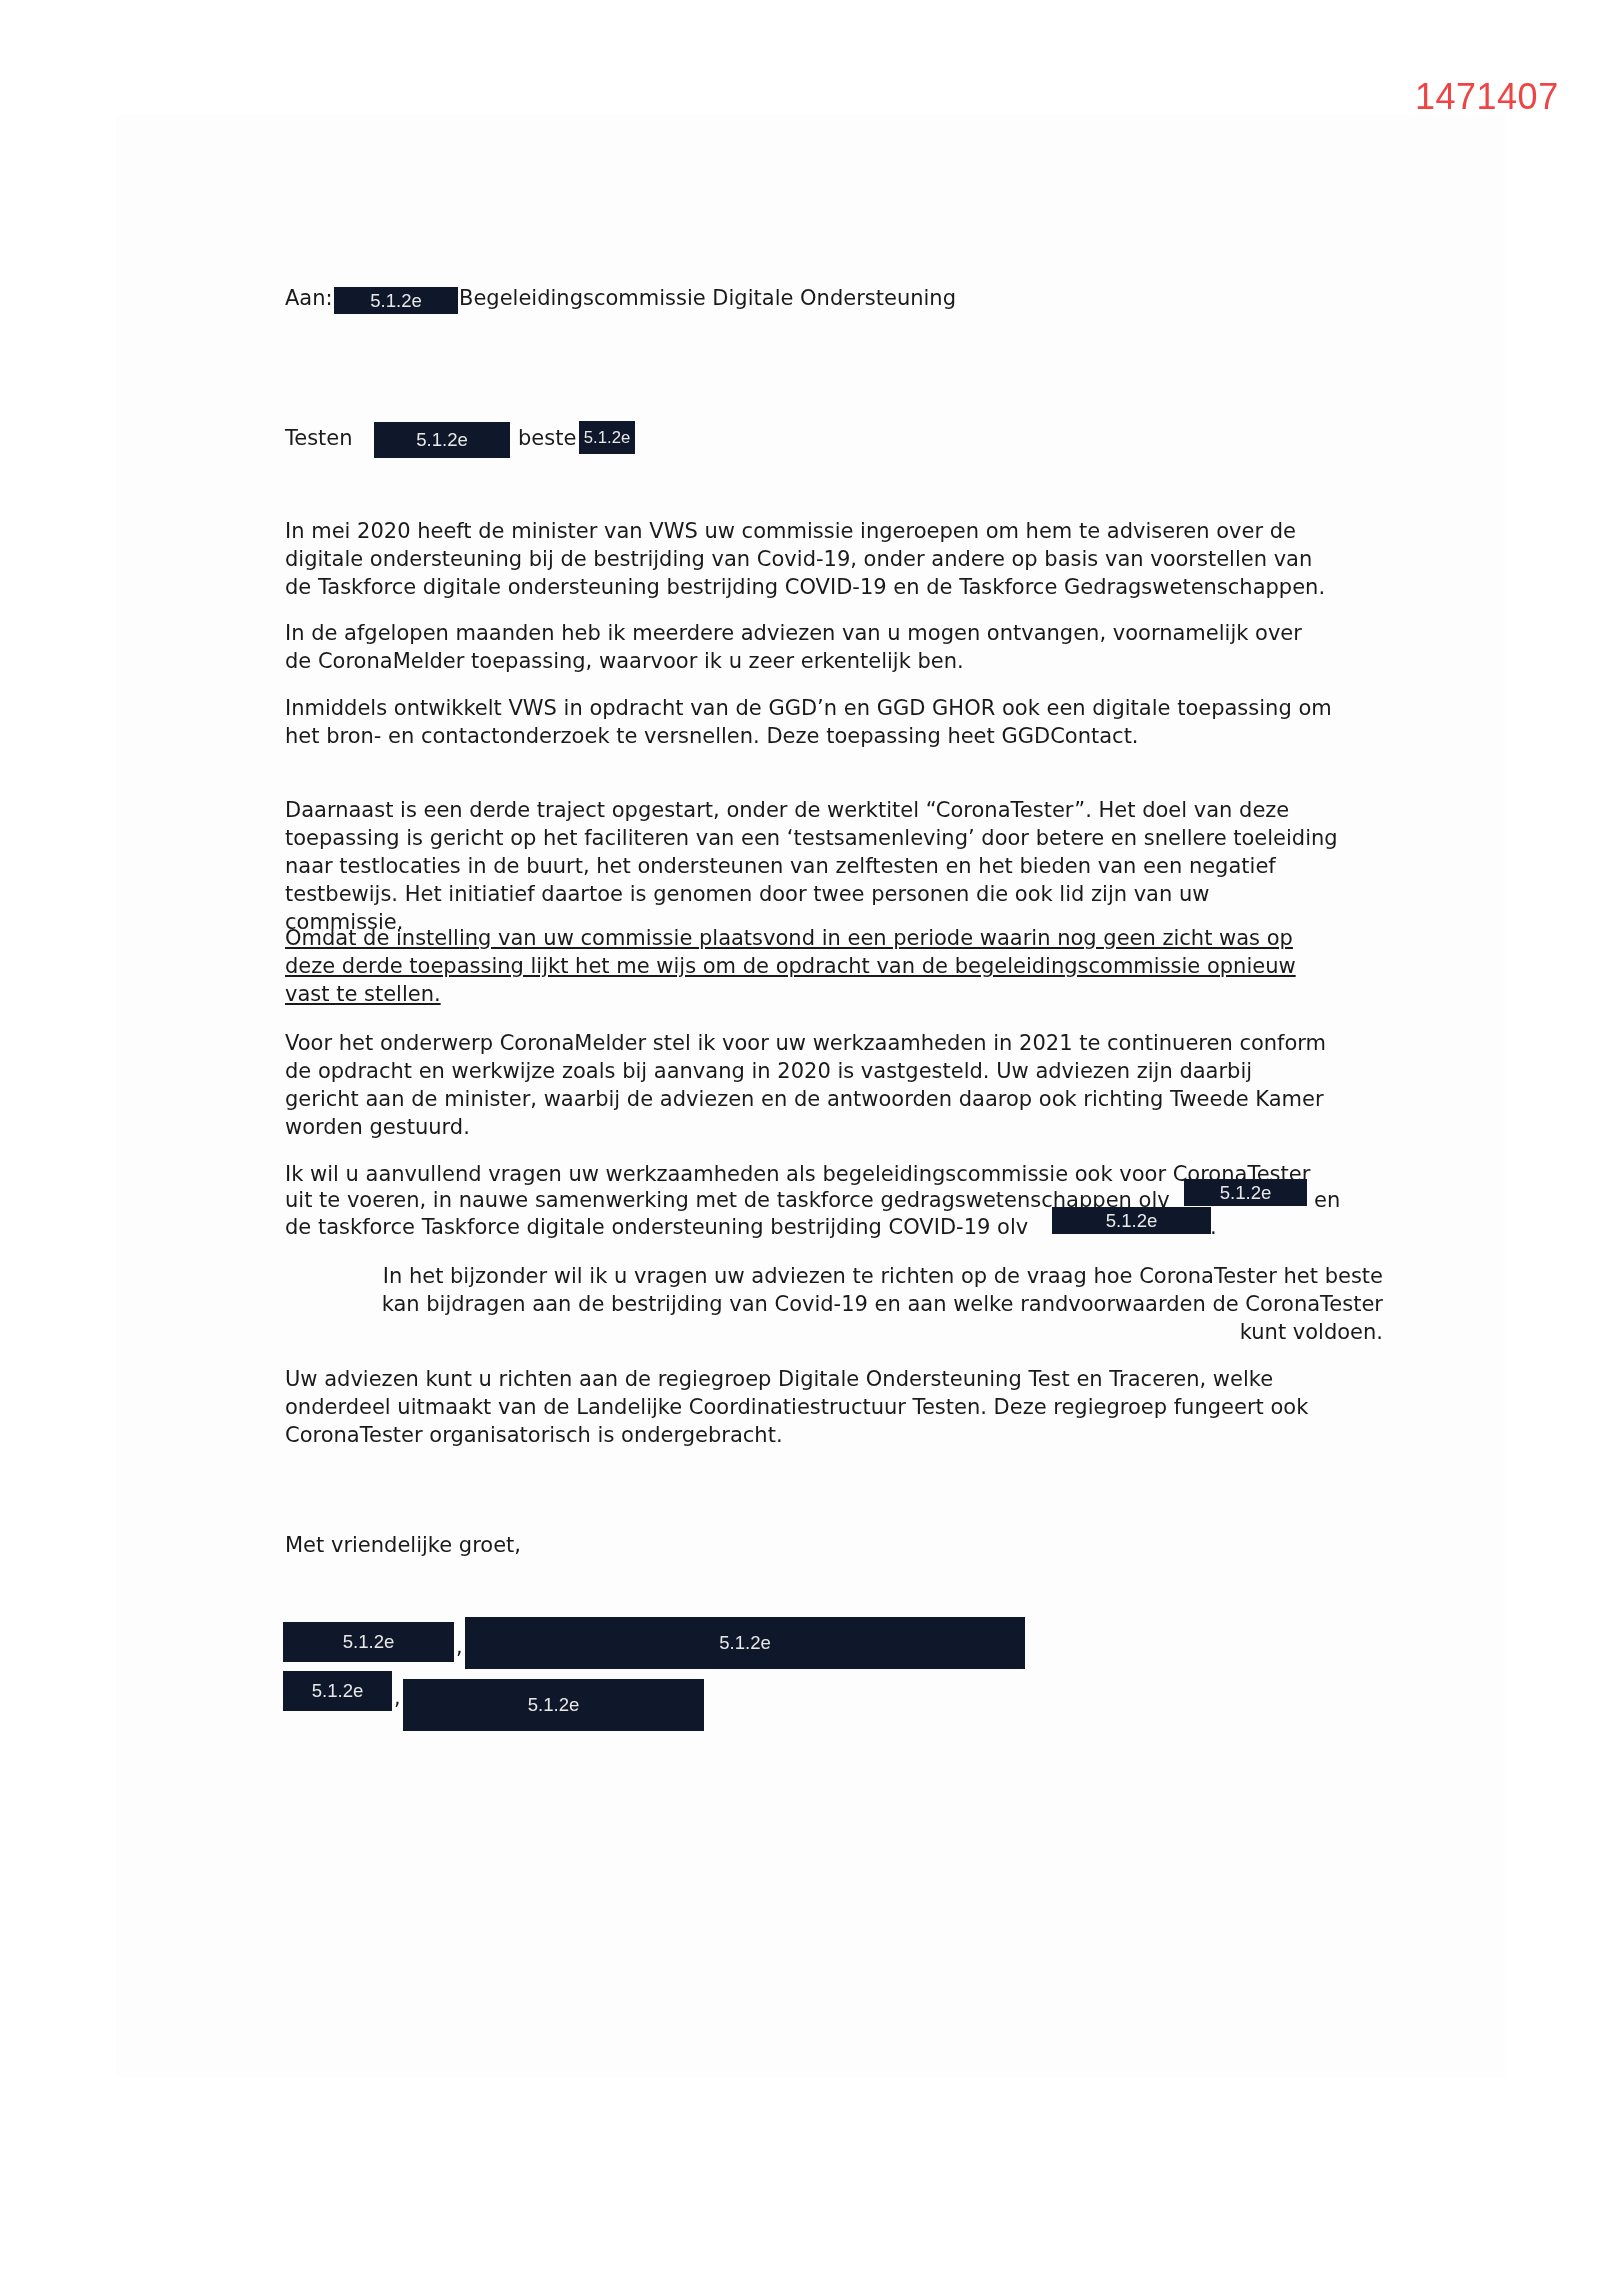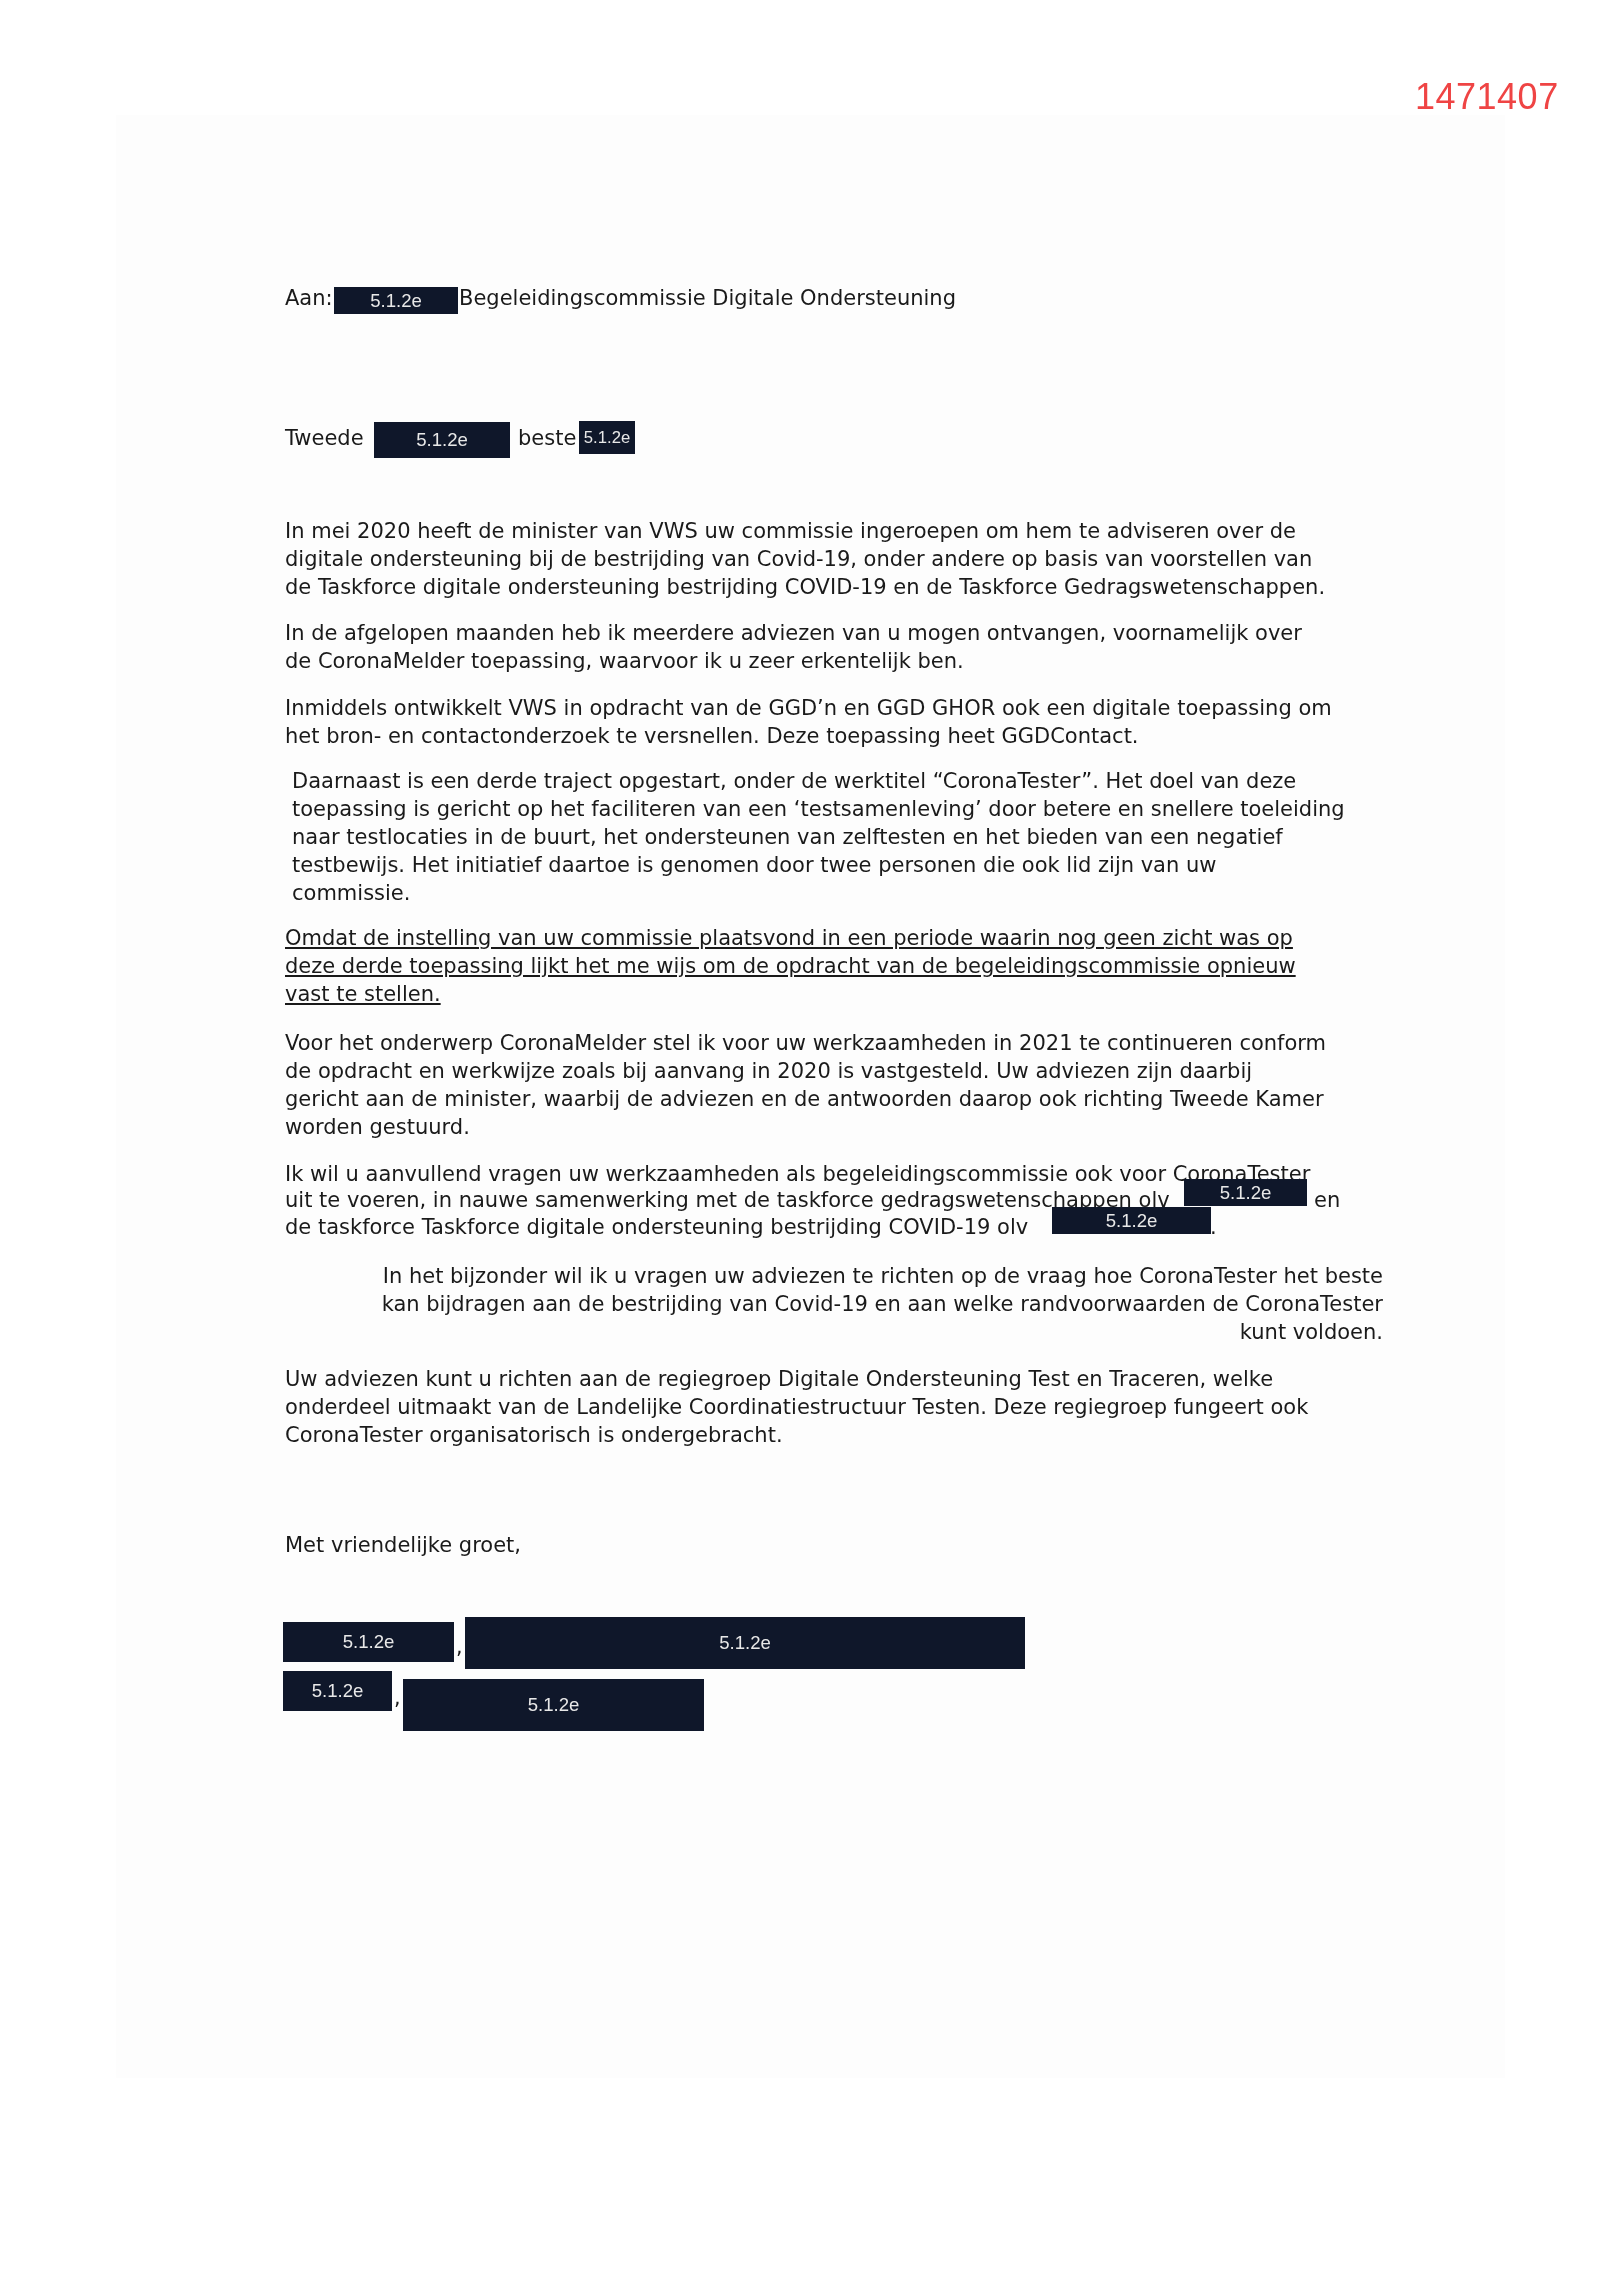--- a/index.html
+++ b/index.html
@@ -75,42 +75,42 @@
 <div class="doc-id">1471407</div>
 
 <div class="scan-area"></div>
 
 <div class="line-abs" style="top:285px;">
   <span>Aan:</span>
 </div>
 <div class="abs-redact" style="left:334px; top:287px; width:124px; height:27.4px;">5.1.2e</div>
 <div class="line-abs" style="top:285px; left:459px;">Begeleidingscommissie Digitale Ondersteuning</div>
 
-<div class="line-abs" style="top:425px;">Tweede</div>
+<div class="line-abs" style="top:425px;">Testen</div>
 <div class="abs-redact" style="left:374px; top:422px; width:136px; height:36px;">5.1.2e</div>
 <div class="line-abs" style="top:425px; left:518px;">beste</div>
 <div class="abs-redact" style="left:579px; top:421px; width:56px; height:33px; font-size:16.7px;">5.1.2e</div>
 
 <div class="para" style="top:517px;">
   <span class="ln">In mei 2020 heeft de minister van VWS uw commissie ingeroepen om hem te adviseren over de</span>
   <span class="ln">digitale ondersteuning bij de bestrijding van Covid-19, onder andere op basis van voorstellen van</span>
   <span class="ln">de Taskforce digitale ondersteuning bestrijding COVID-19 en de Taskforce Gedragswetenschappen.</span>
 </div>
 
 <div class="para" style="top:619px;">
   <span class="ln">In de afgelopen maanden heb ik meerdere adviezen van u mogen ontvangen, voornamelijk over</span>
   <span class="ln">de CoronaMelder toepassing, waarvoor ik u zeer erkentelijk ben.</span>
 </div>
 
 <div class="para" style="top:694px;">
   <span class="ln">Inmiddels ontwikkelt VWS in opdracht van de GGD’n en GGD GHOR ook een digitale toepassing om</span>
   <span class="ln">het bron- en contactonderzoek te versnellen. Deze toepassing heet GGDContact.</span>
 </div>
 
-<div class="para" style="top:767px;margin-left:7px;">
+<div class="para" style="top:796px;">
   <span class="ln">Daarnaast is een derde traject opgestart, onder de werktitel “CoronaTester”. Het doel van deze</span>
   <span class="ln">toepassing is gericht op het faciliteren van een ‘testsamenleving’ door betere en snellere toeleiding</span>
   <span class="ln">naar testlocaties in de buurt, het ondersteunen van zelftesten en het bieden van een negatief</span>
   <span class="ln">testbewijs. Het initiatief daartoe is genomen door twee personen die ook lid zijn van uw</span>
   <span class="ln">commissie.</span>
 </div>
 
 <div class="para" style="top:924px;text-decoration:underline;">
   <span class="ln">Omdat de instelling van uw commissie plaatsvond in een periode waarin nog geen zicht was op</span>
   <span class="ln">deze derde toepassing lijkt het me wijs om de opdracht van de begeleidingscommissie opnieuw</span>

